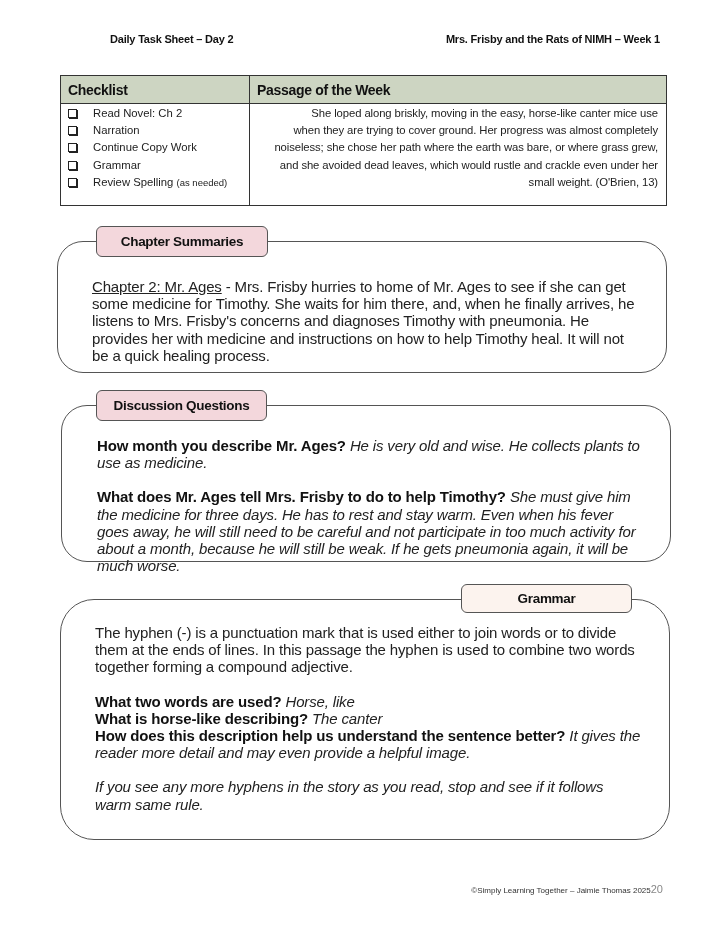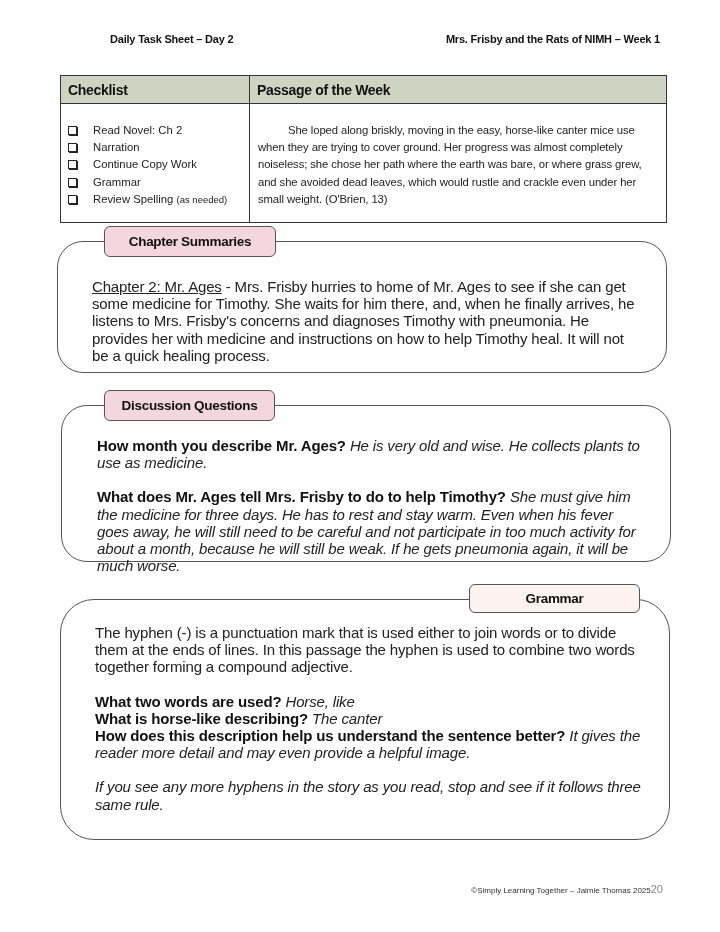--- a/index.html
+++ b/index.html
@@ -4,30 +4,30 @@
 <style>
   * { box-sizing: border-box; margin: 0; padding: 0; }
   html, body { width: 720px; height: 932px; background: #ffffff; }
   body { position: relative; font-family: "Liberation Sans", sans-serif; color: #222; overflow: hidden; }
   .hdr { position: absolute; top: 33px; font-size: 11px; font-weight: bold; color: #111; letter-spacing: -0.2px; }
   .hdr-left { left: 64px; padding-left: 46px; }
   .hdr-right { right: 60px; }
 
   table.top { position: absolute; left: 60px; top: 75px; width: 607px; border-collapse: collapse; border: 1.3px solid #333; }
   table.top th { background: #cdd5c2; text-align: left; font-size: 14px; font-weight: bold; padding: 1px 7px; border: 1.3px solid #333; height: 28px; color: #111; letter-spacing: -0.3px; }
-  table.top td { vertical-align: top; border: 1.3px solid #333; font-size: 11.3px; padding: 18px 8px 14px; line-height: 17.2px; color: #222; }
+  table.top td { vertical-align: top; border: 1.3px solid #333; font-size: 11.3px; padding: 1px 8px 14px; line-height: 17.2px; color: #222; text-align: right; }
   .col1 { width: 189px; }
   .check-list { list-style: none; }
   .check-list li { display: flex; align-items: center; height: 17.2px; }
   .box { display: inline-block; width: 9px; height: 9px; border: 1.5px solid #222; margin-right: 16px; margin-left: -1px; box-shadow: 1px 1px 0 #222; }
   .small { font-size: 9.5px; }
   .passage { text-indent: 30px; letter-spacing: -0.1px; }
 
   .panel { position: absolute; border: 1.3px solid #555; border-radius: 26px; background: #fff; }
-  .tab { position: absolute; height: 31px; border: 1.3px solid #555; border-radius: 6px; font-weight: bold; font-size: 13.5px; display: flex; align-items: center; justify-content: center; color: #111; letter-spacing: -0.3px; margin-left: 8px; }
+  .tab { position: absolute; height: 31px; border: 1.3px solid #555; border-radius: 6px; font-weight: bold; font-size: 13.5px; display: flex; align-items: center; justify-content: center; color: #111; letter-spacing: -0.3px; }
   .tab-pink { background: #f3d7dc; }
   .tab-cream { background: #fcf3ee; }
   .ptext { position: absolute; font-size: 15px; line-height: 17.2px; color: #222; letter-spacing: -0.15px; }
   .ptext p { margin-bottom: 17px; }
   .ptext p.tight { margin-bottom: 0; }
   .q { font-weight: bold; color: #111; }
   .a { font-style: italic; }
   .u { text-decoration: underline; }
 
   .footer { position: absolute; top: 883px; right: 57px; font-size: 8px; color: #333; display: flex; align-items: baseline; }
@@ -89,19 +89,19 @@
 
 <div class="panel" style="left:60px; top:599px; width:610px; height:241px; border-radius:34px;"></div>
 <div class="tab tab-cream" style="left:461px; top:584px; width:171px; height:29px;">Grammar</div>
 <div class="ptext" style="left:95px; top:624px; width:548px;">
   <p>The hyphen (-) is a punctuation mark that is used either to join words or to divide them at the ends of lines. In this passage the hyphen is used to combine two words together forming a compound adjective.</p>
   <p>
     <span class="q">What two words are used?</span> <span class="a">Horse, like</span><br>
     <span class="q">What is horse-like describing?</span> <span class="a">The canter</span><br>
     <span class="q">How does this description help us understand the sentence better?</span> <span class="a">It gives the reader more detail and may even provide a helpful image.</span>
   </p>
-  <p class="tight a">If you see any more hyphens in the story as you read, stop and see if it follows three same rule.</p>
+  <p class="tight a">If you see any more hyphens in the story as you read, stop and see if it follows warm same rule.</p>
 </div>
 
 <div class="footer">
   <span>©Simply Learning Together – Jaimie Thomas 2025</span>
   <span class="pgnum">20</span>
 </div>
 
 </body></html>

